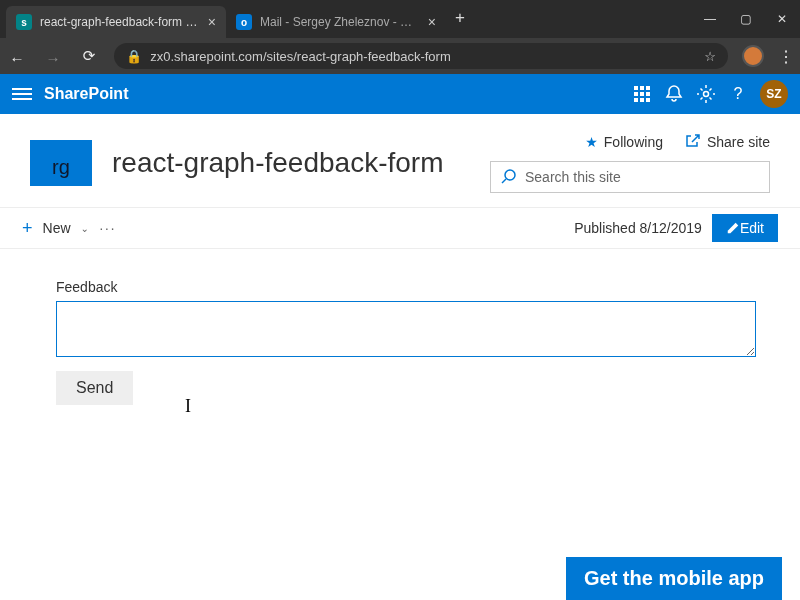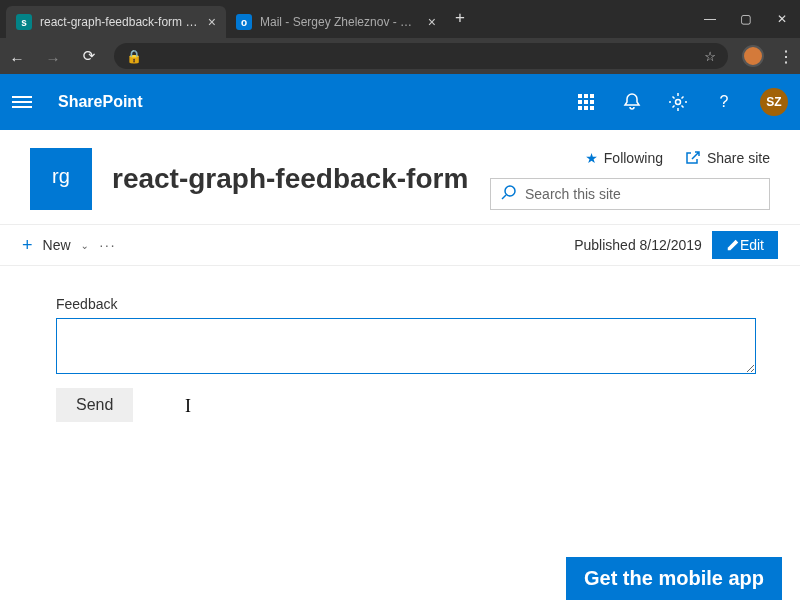--- a/index.html
+++ b/index.html
@@ -19,33 +19,33 @@
 .win-btn{width:36px;display:flex;align-items:center;justify-content:center;color:#ddd;font-size:12px}
 .nav-bar{background:#3c3c3c;height:36px;display:flex;align-items:center;padding:0 6px;gap:14px}
 .nav-icon{color:#eee;font-size:15px;display:flex;align-items:center;justify-content:center;width:22px}
 .nav-icon.dim{color:#888}
 .url-bar{flex:1;background:#2b2b2b;height:26px;border-radius:13px;display:flex;align-items:center;padding:0 12px;color:#ccc;font-size:13px;gap:8px}
 .url-star{margin-left:auto;color:#ccc}
 .right-controls{display:flex;gap:14px;align-items:center}
 .ext-icon{width:22px;height:22px;border-radius:50%;background:#d47a3a;border:2px solid #555}
 .kebab{color:#eee;font-size:16px}
 
-.sp-header{background:#0078d4;height:56px;display:flex;align-items:center;padding:16px 12px;color:#fff;gap:26px}
+.sp-header{background:#0078d4;height:40px;display:flex;align-items:center;padding:16px 12px;color:#fff;gap:12px}
 .waffle{width:20px;display:flex;flex-direction:column;gap:3px}
 .wline{height:2px;background:#fff}
 .sp-brand{font-weight:600;font-size:16px}
 .sp-spacer{flex:1}
 .sp-icon{width:20px;height:20px;display:flex;align-items:center;justify-content:center;color:#fff;font-size:16px}
 .app-grid{display:grid;grid-template-columns:repeat(3,4px);grid-template-rows:repeat(3,4px);gap:2px}
 .app-grid span{background:#fff;width:4px;height:4px}
 .avatar{width:28px;height:28px;border-radius:50%;background:#a16207;display:flex;align-items:center;justify-content:center;font-size:12px;font-weight:700}
 
 .sp-page{display:flex;align-items:center;padding:18px 30px 14px 30px;gap:20px}
-.site-logo{width:62px;height:62px;background:#0078d4;color:#ffffff;display:flex;align-items:flex-end;justify-content:center;font-size:20px;padding-bottom:22px}
-.site-title{font-size:28px;font-weight:700;color:#333}
+.site-logo{width:62px;height:46px;background:#0078d4;color:#0f172a;display:flex;align-items:flex-end;justify-content:center;font-size:20px;padding-bottom:7px}
+.site-title{font-size:28px;font-weight:400;color:#333}
 .sp-actions{margin-left:auto;display:flex;flex-direction:column;gap:10px;align-items:flex-end}
 .action-row{display:flex;gap:22px;align-items:center}
 .act{display:flex;align-items:center;gap:6px;color:#333;font-size:14px}
 .act .star{color:#0078d4;font-size:14px}
 .act .share{color:#0078d4}
 .search-box{width:280px;height:32px;border:1px solid #c8c8c8;display:flex;align-items:center;padding:0 10px;gap:8px;color:#666;font-size:14px}
 .search-box .mag{color:#0078d4;transform:scaleX(-1)}
 
 .cmd-bar{height:42px;border-top:1px solid #ededed;border-bottom:1px solid #ededed;background:#fff;display:flex;align-items:center;padding:0 22px;gap:10px;font-size:14px;color:#333}
 .cmd-plus{color:#0078d4;font-size:18px;font-weight:300}
@@ -85,20 +85,21 @@
     <div class="win-btn">✕</div>
   </div>
 </div>
 
 <div class="nav-bar">
   <span class="nav-icon">←</span>
   <span class="nav-icon dim">→</span>
   <span class="nav-icon">⟳</span>
   <div class="url-bar">
     <span>🔒</span>
+    <span>zx0.sharepoint.com/sites/react-graph-feedback-form</span>
     <span class="url-star">☆</span>
   </div>
   <div class="right-controls">
     <span class="ext-icon"></span>
     <span class="kebab">⋮</span>
   </div>
 </div>
 
 <div class="sp-header">
   <div class="waffle">

